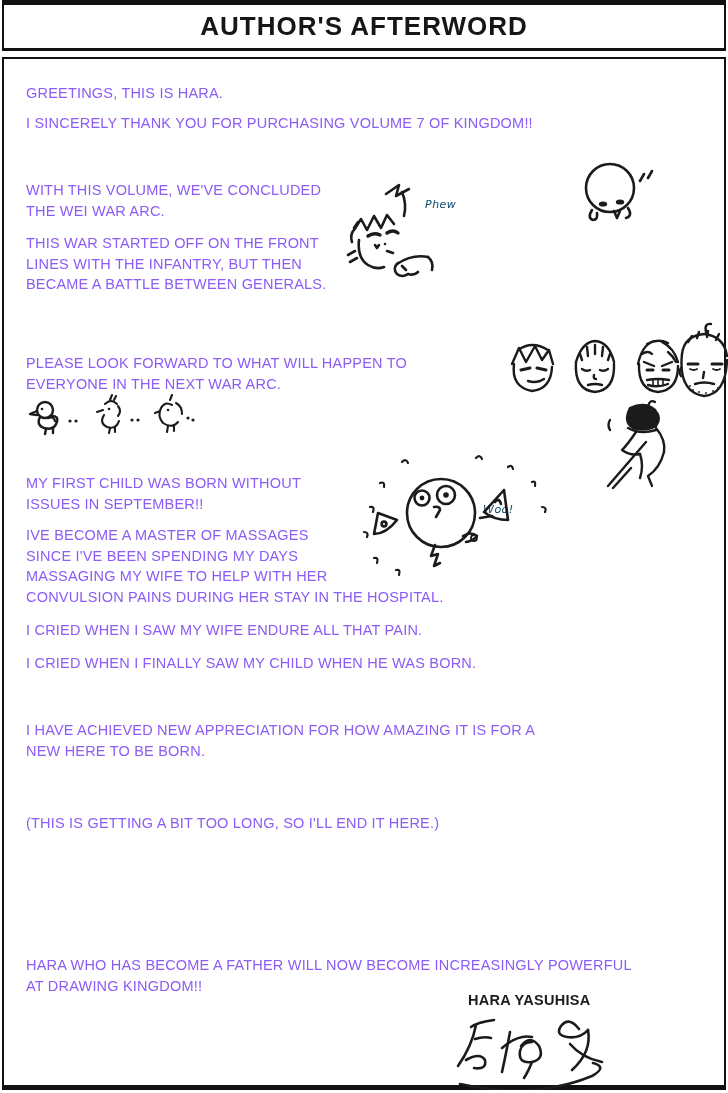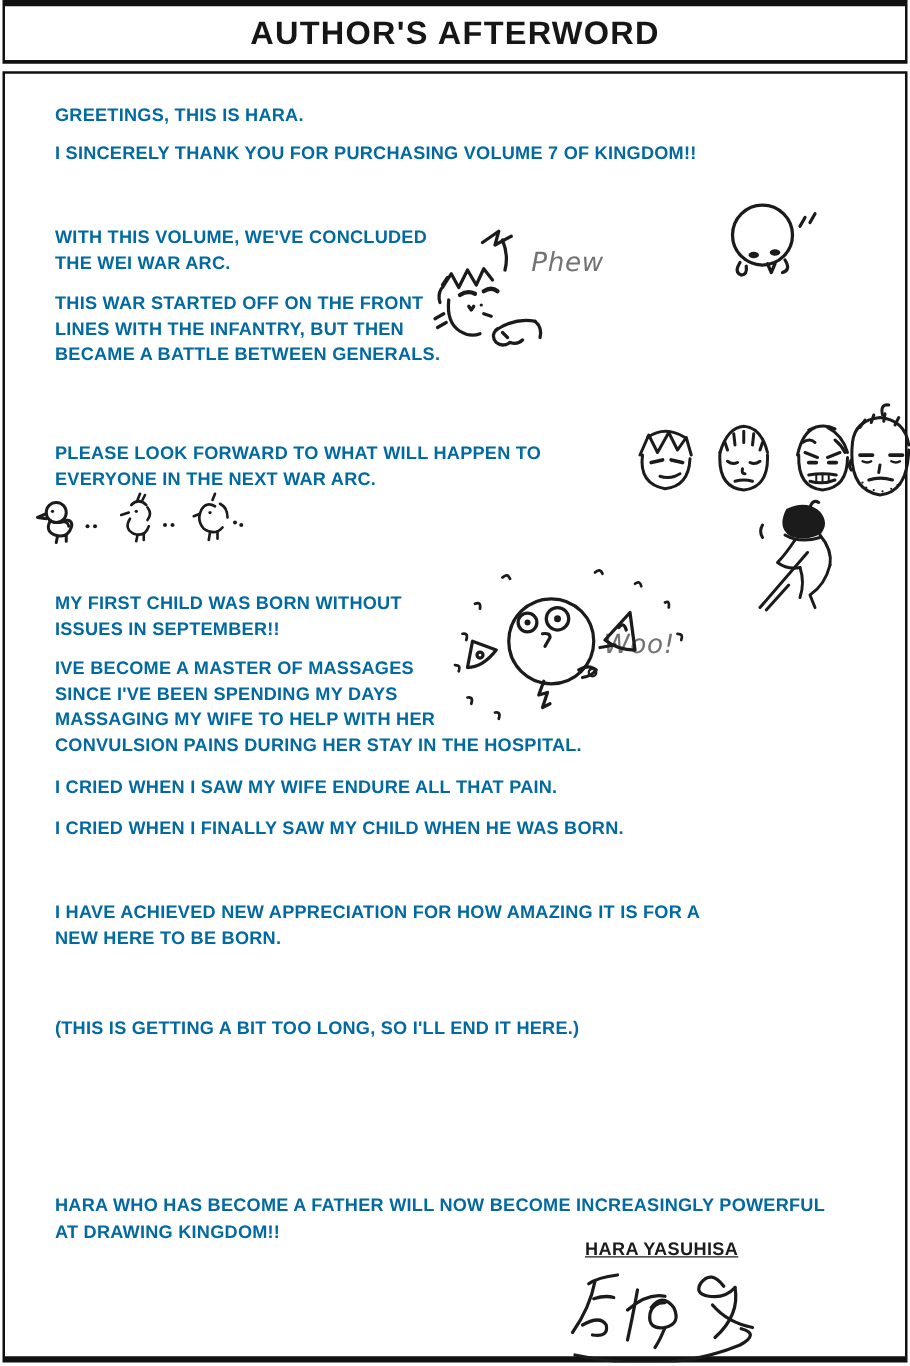--- a/index.html
+++ b/index.html
@@ -14,30 +14,30 @@
   }
   .title-box h1{
     margin:0;font-size:26px;font-weight:bold;letter-spacing:1px;color:#161616;
     font-family:"Liberation Sans",sans-serif;
   }
   .main-box{
     position:absolute;left:2px;right:2px;top:57px;bottom:3px;
     border:2px solid #111;border-bottom:5px solid #111;background:#fff;box-sizing:border-box;
   }
   .p{
-    position:absolute;left:44px;max-width:680px;white-space:pre-line;
-    font-weight:bold;font-size:14.5px;line-height:20.5px;letter-spacing:0.2px;color:#0369a1;
+    position:absolute;left:26px;max-width:680px;white-space:pre-line;
+    font-weight:normal;font-size:14.5px;line-height:20.5px;letter-spacing:0.2px;color:#8b5cf6;
   }
   .byline{
     position:absolute;left:468px;top:992px;
-    font-weight:bold;font-size:14.5px;letter-spacing:0.3px;color:#1c1c1c;text-decoration:underline;
+    font-weight:bold;font-size:14.5px;letter-spacing:0.3px;color:#1c1c1c;
   }
   .hand{
-    position:absolute;font-size:21px;font-style:italic;font-weight:normal;
-    letter-spacing:0.5px;color:#737373;font-family:"DejaVu Sans",sans-serif;
+    position:absolute;font-size:11px;font-style:italic;font-weight:normal;
+    letter-spacing:0.5px;color:#0c4a6e;font-family:"DejaVu Sans",sans-serif;
   }
   .doodle{position:absolute;}
   .doodle path,.doodle circle,.doodle ellipse,.doodle line{vector-effect:non-scaling-stroke;}
   svg{display:block;}
 </style>
 </head>
 <body>
 
 <div class="page">
 

